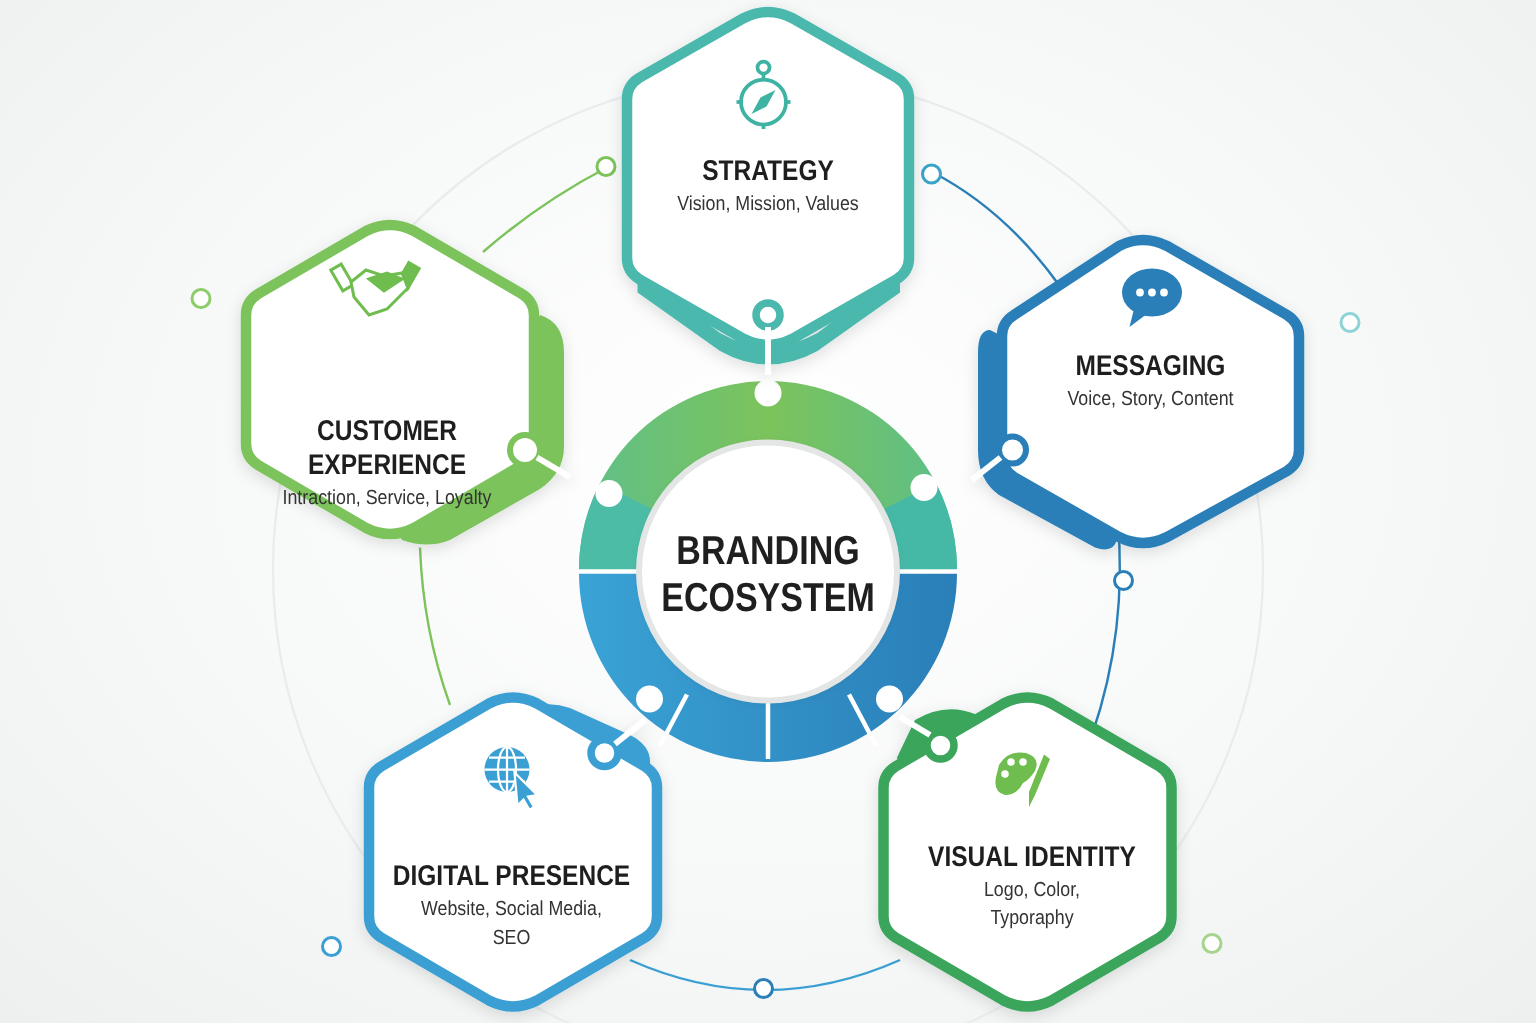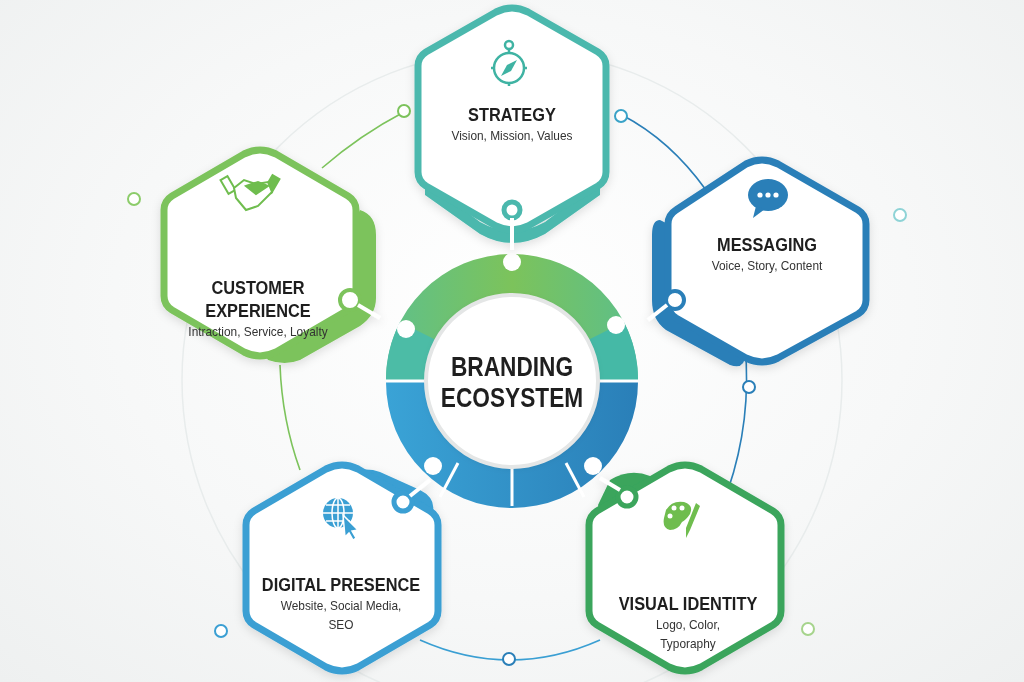--- a/index.html
+++ b/index.html
@@ -200,17 +200,17 @@
   <div class="title">EXPERIENCE</div>
   <div class="sub">Intraction, Service, Loyalty</div>
 </div>
 
 <div class="label" style="left:241px; top:560px; width:200px;margin-top:13px;">
   <div class="title">DIGITAL PRESENCE</div>
   <div class="sub">Website, Social Media,</div>
   <div class="sub">SEO</div>
 </div>
 
-<div class="label" style="left:588px; top:592px; width:200px;">
+<div class="label" style="left:588px; top:560px; width:200px;">
   <div class="title">VISUAL IDENTITY</div>
   <div class="sub">Logo, Color,</div>
   <div class="sub">Typoraphy</div>
 </div>
 
 </body></html>

